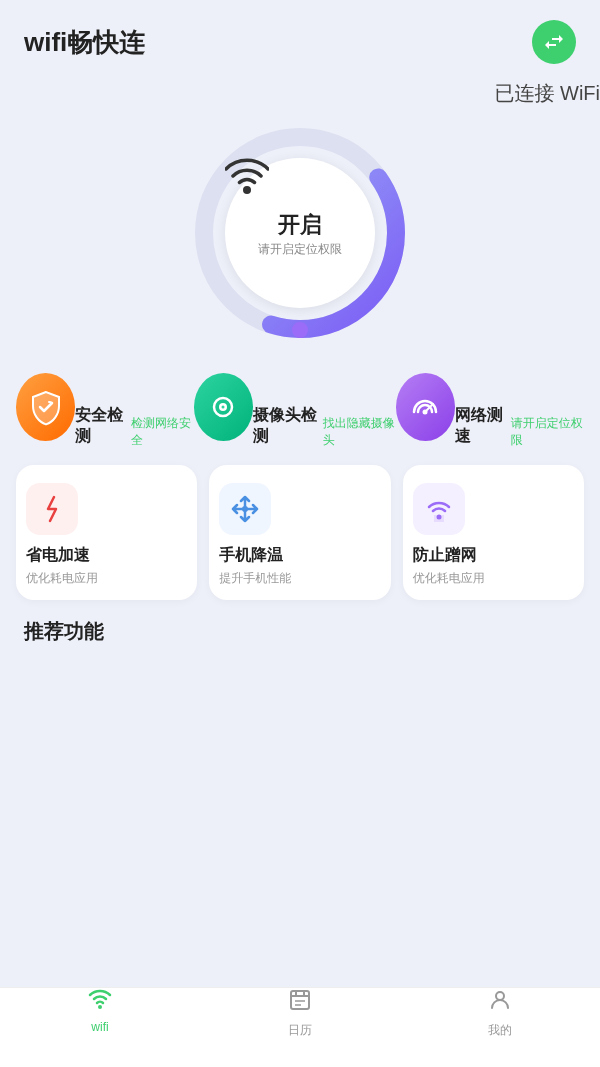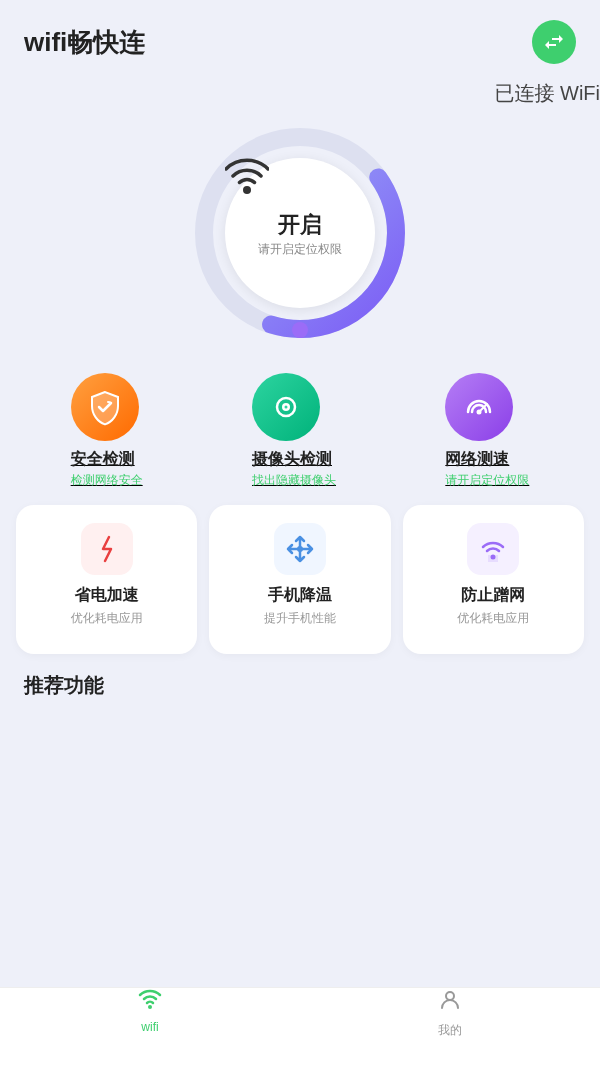--- a/index.html
+++ b/index.html
@@ -110,24 +110,22 @@
 
     
     .feature-grid {
       display: flex;
       justify-content: space-around;
       padding: 10px 16px 6px;
     }
 
     .feature-item {
       display: flex;
-      flex-direction: column;
-      align-items: flex-start;
+      align-items: flex-end;
       cursor: pointer;
-      text-decoration: underline;
     }
 
     .feature-icon {
       width: 68px;
       height: 68px;
       border-radius: 50%;
       display: flex;
       align-items: center;
       justify-content: center;
       margin-bottom: 8px;
@@ -160,24 +158,24 @@
       display: flex;
       justify-content: space-around;
       padding: 10px 16px;
       gap: 12px;
     }
 
     .card-item {
       flex: 1;
       background: white;
       border-radius: 18px;
-      padding: 18px 10px 27px;
+      padding: 18px 10px 13px;
       display: flex;
       flex-direction: column;
-      align-items: center;
+      align-items: flex-start;
       cursor: pointer;
       box-shadow: 0 2px 8px rgba(0,0,0,0.04);
     }
 
     .card-icon {
       width: 52px;
       height: 52px;
       border-radius: 14px;
       display: flex;
       align-items: center;
@@ -390,20 +388,33 @@
       <svg width="26" height="22" viewBox="0 0 26 22" fill="none">
         <path d="M3 7c5.5-5.5 14.5-5.5 20 0" stroke="#3ecf6e" stroke-width="2.5" stroke-linecap="round" fill="none"></path>
         <path d="M7 11c3.3-3.3 8.7-3.3 12 0" stroke="#3ecf6e" stroke-width="2.5" stroke-linecap="round" fill="none"></path>
         <path d="M10 15c1.6-1.6 4.4-1.6 6 0" stroke="#3ecf6e" stroke-width="2.5" stroke-linecap="round" fill="none"></path>
         <circle cx="13" cy="19" r="2" fill="#3ecf6e"></circle>
       </svg>
     </div>
     <span class="nav-label active">wifi</span>
   </div>
 
+  <div class="nav-item">
+    <div class="nav-icon">
+      <svg width="24" height="24" viewBox="0 0 24 24" fill="none">
+        <rect x="3" y="3" width="18" height="18" rx="2" stroke="#999" stroke-width="2" fill="none"></rect>
+        <line x1="3" y1="8" x2="21" y2="8" stroke="#999" stroke-width="2"></line>
+        <line x1="8" y1="3" x2="8" y2="7" stroke="#999" stroke-width="2" stroke-linecap="round"></line>
+        <line x1="16" y1="3" x2="16" y2="7" stroke="#999" stroke-width="2" stroke-linecap="round"></line>
+        <line x1="7" y1="13" x2="17" y2="13" stroke="#999" stroke-width="1.5"></line>
+        <line x1="7" y1="17" x2="13" y2="17" stroke="#999" stroke-width="1.5"></line>
+      </svg>
+    </div>
+    <span class="nav-label">日历</span>
+  </div>
 
   <div class="nav-item">
     <div class="nav-icon">
       <svg width="24" height="24" viewBox="0 0 24 24" fill="none">
         <circle cx="12" cy="8" r="4" stroke="#999" stroke-width="2" fill="none"></circle>
         <path d="M4 20c0-4.4 3.6-8 8-8s8 3.6 8 8" stroke="#999" stroke-width="2" stroke-linecap="round" fill="none"></path>
       </svg>
     </div>
     <span class="nav-label">我的</span>
   </div>

